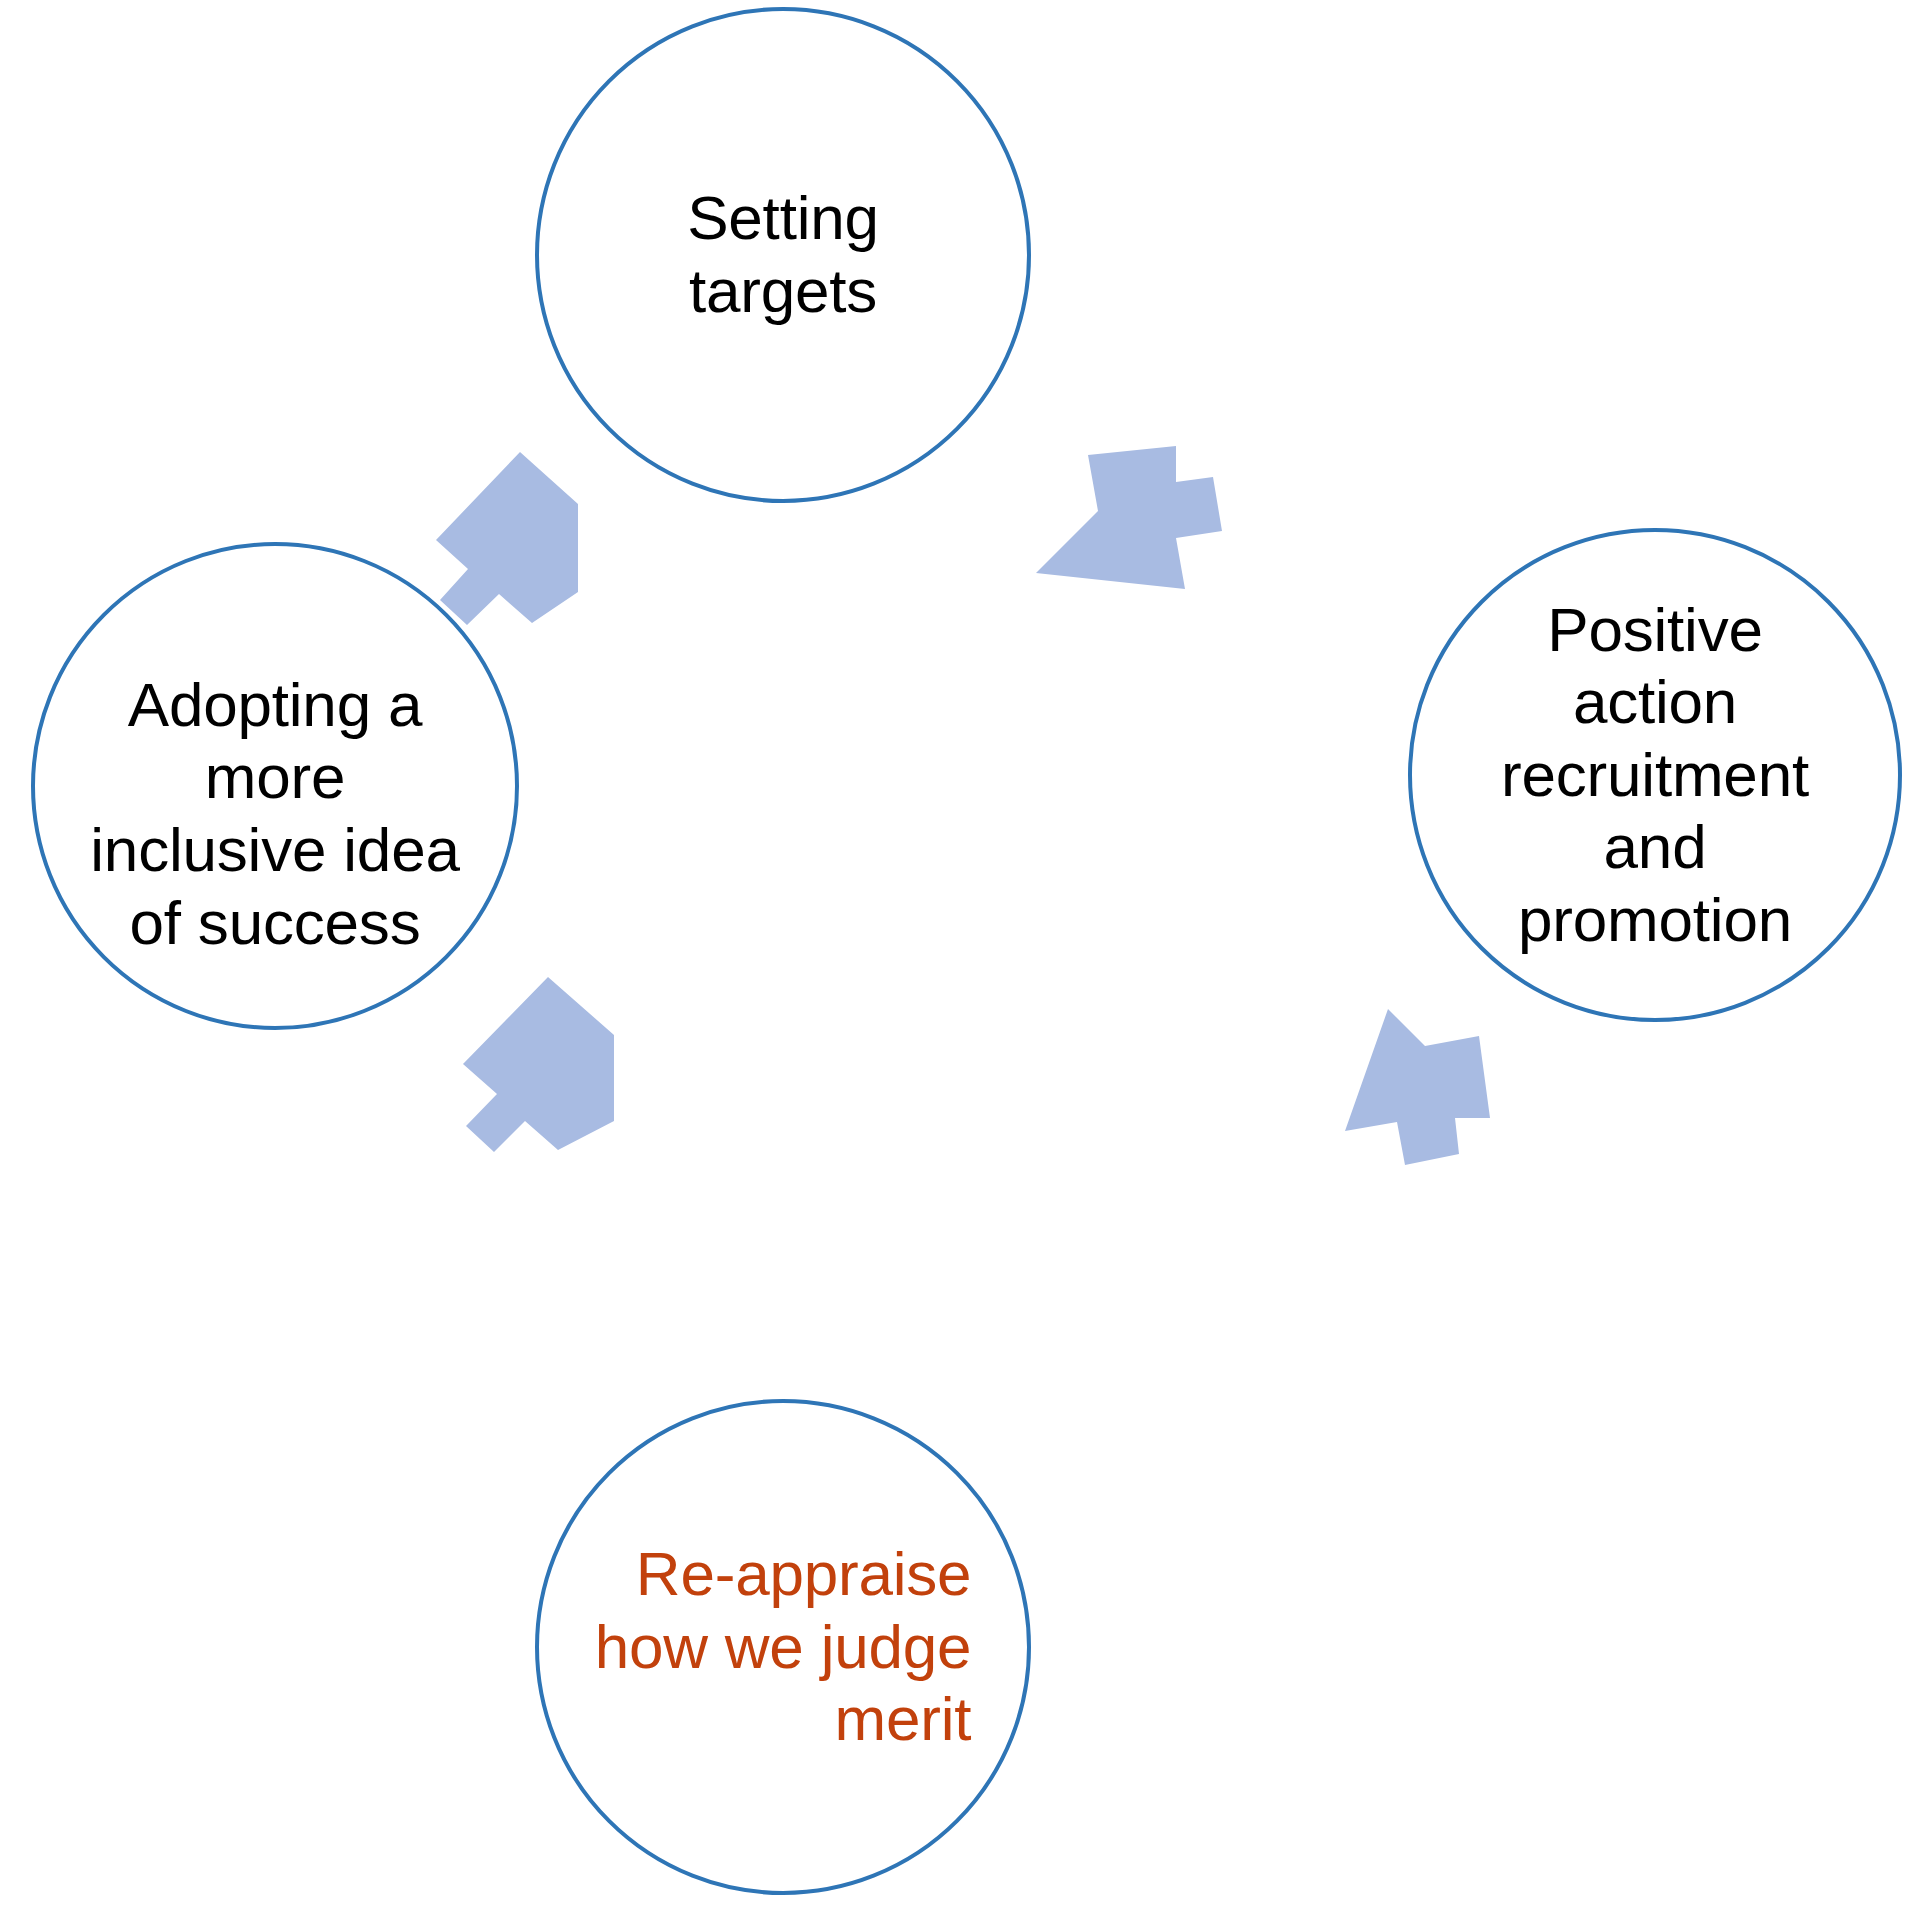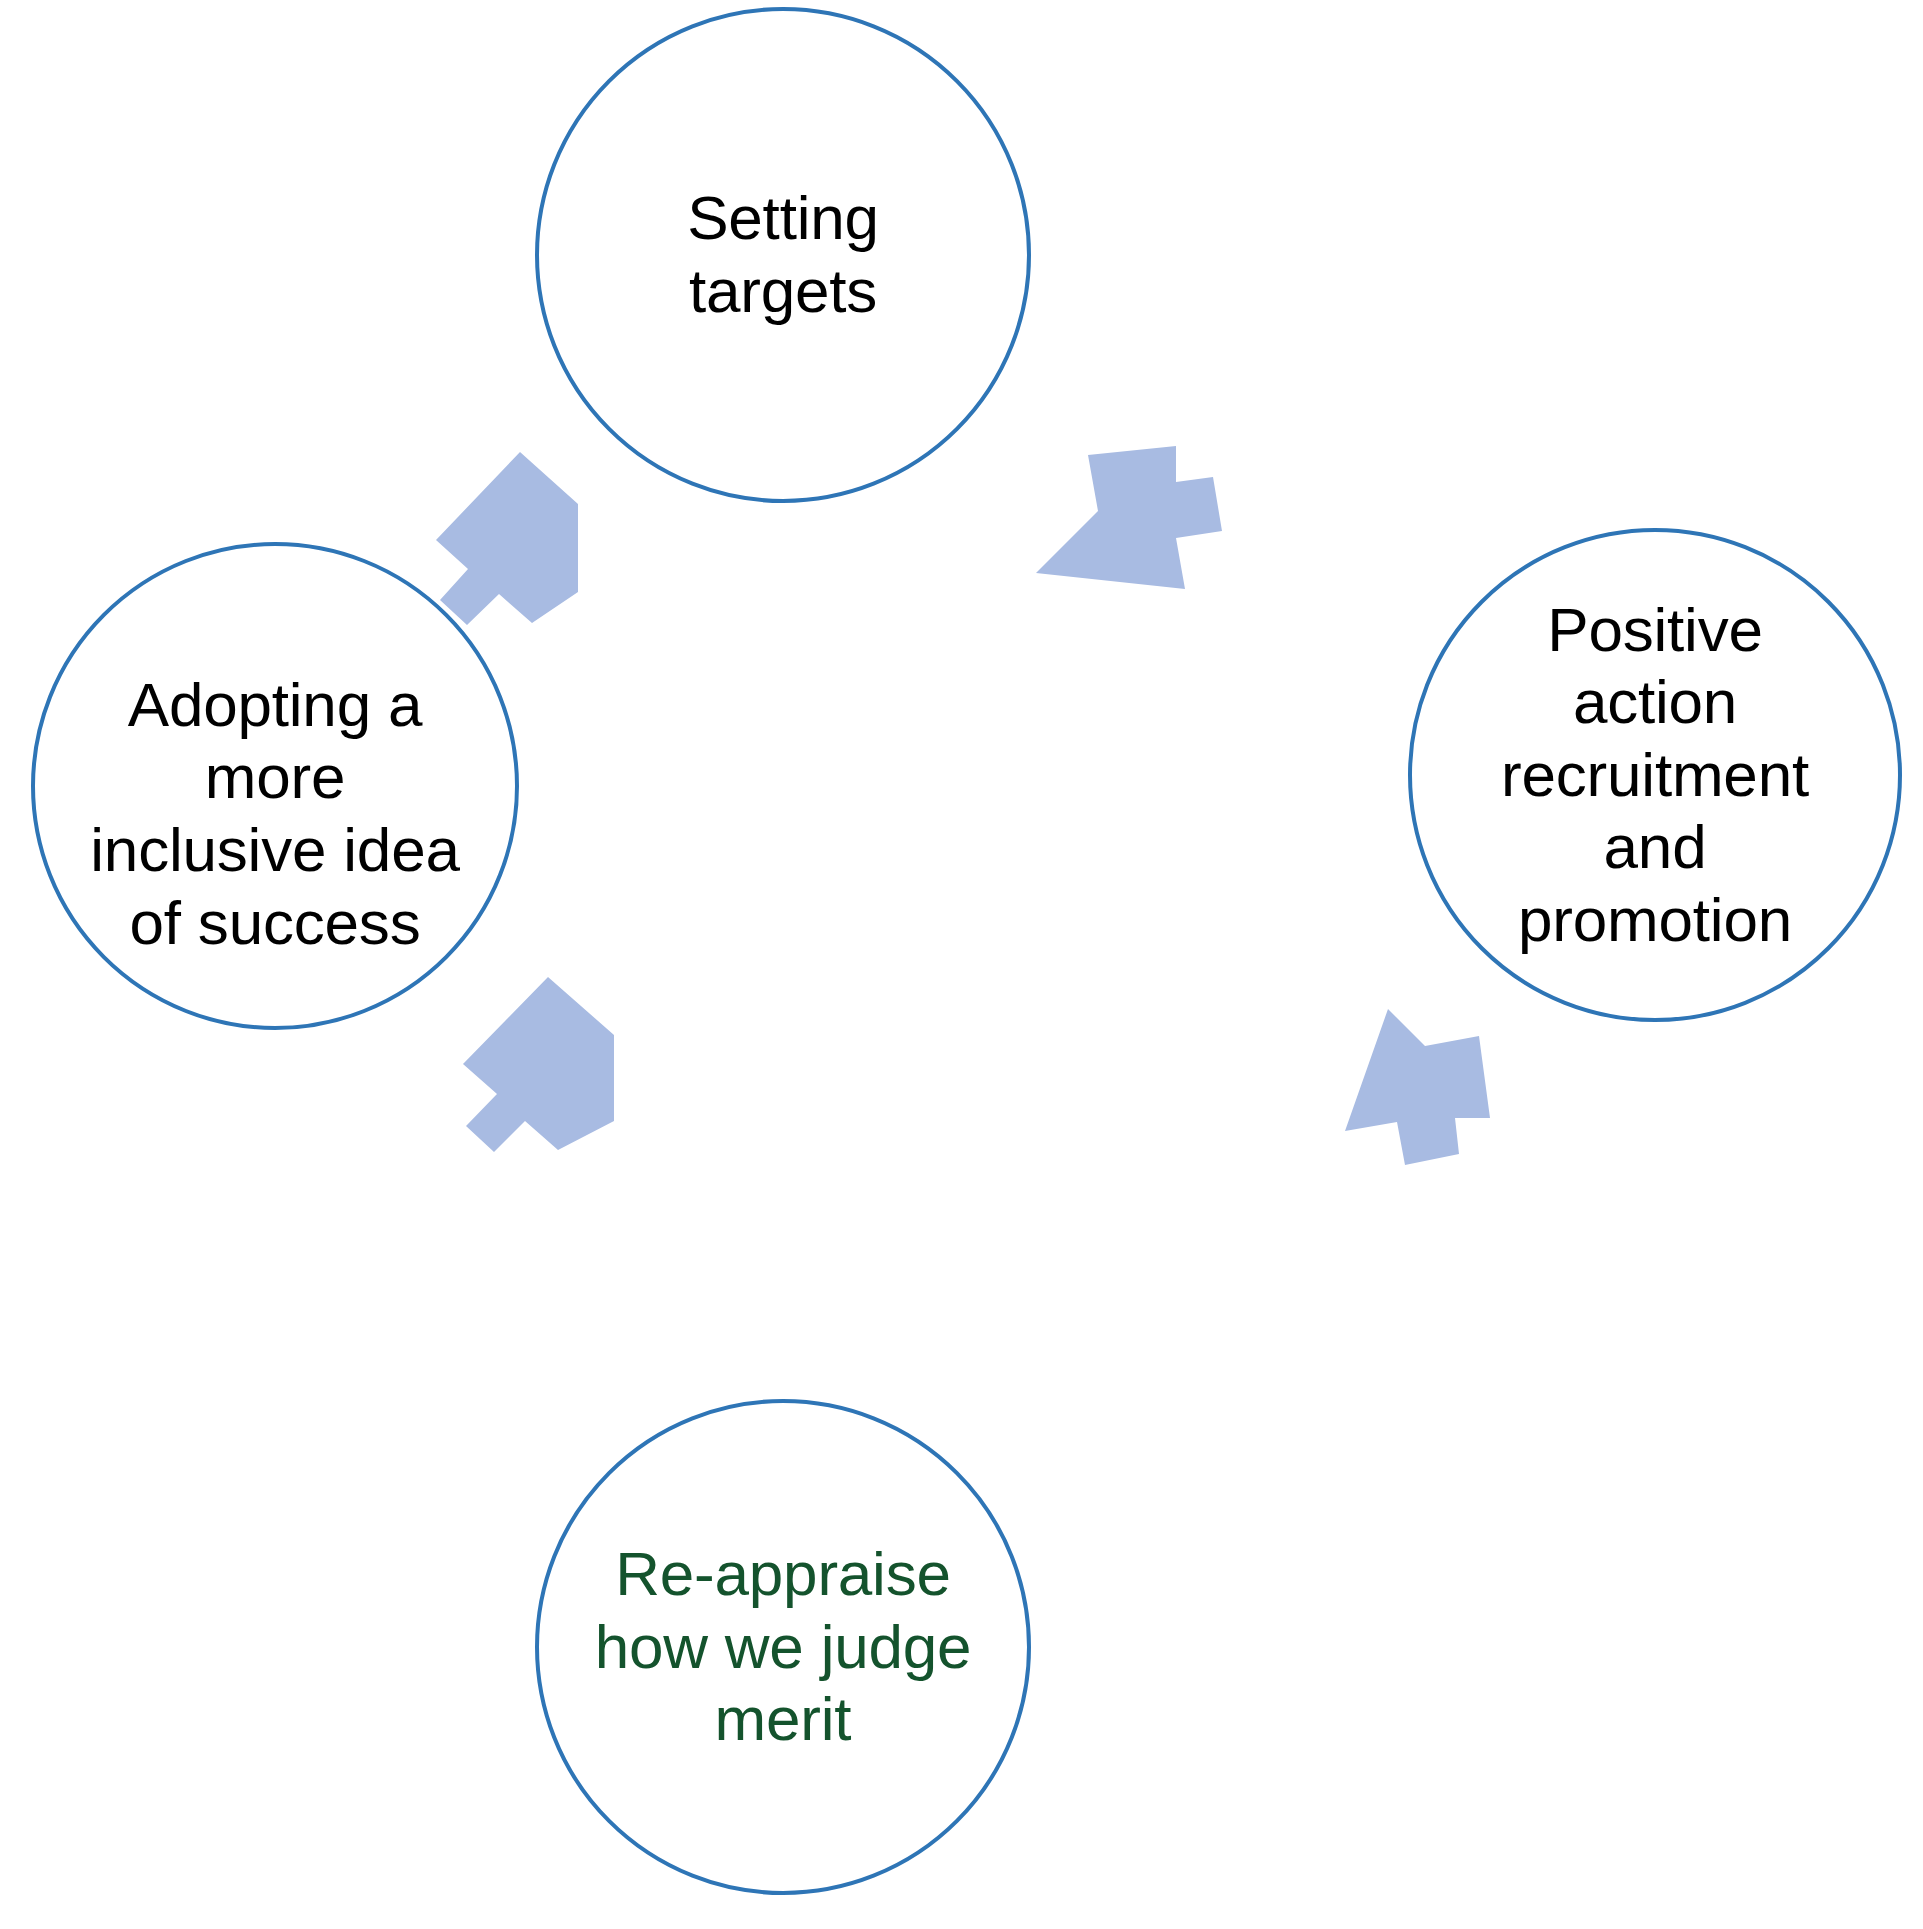--- a/index.html
+++ b/index.html
@@ -127,21 +127,21 @@
 
   <div class="node-label circle-right" style="color: rgb(0, 0, 0);">Positive
 action
 recruitment
 and
 promotion</div>
 
   <div class="node-label circle-top" style="color: rgb(0, 0, 0);">Setting
 targets</div>
 
-  <div class="node-label circle-bottom" style="color: #14532d;">Re-appraise
+  <div class="node-label circle-bottom" style="color: #c2410c; text-align: right;">Re-appraise
 how we judge
 merit</div>
 
   <div class="node-label circle-left" style="color: rgb(0, 0, 0);">Adopting a
 more
 inclusive idea
 of success</div>
 
 </div>
 

